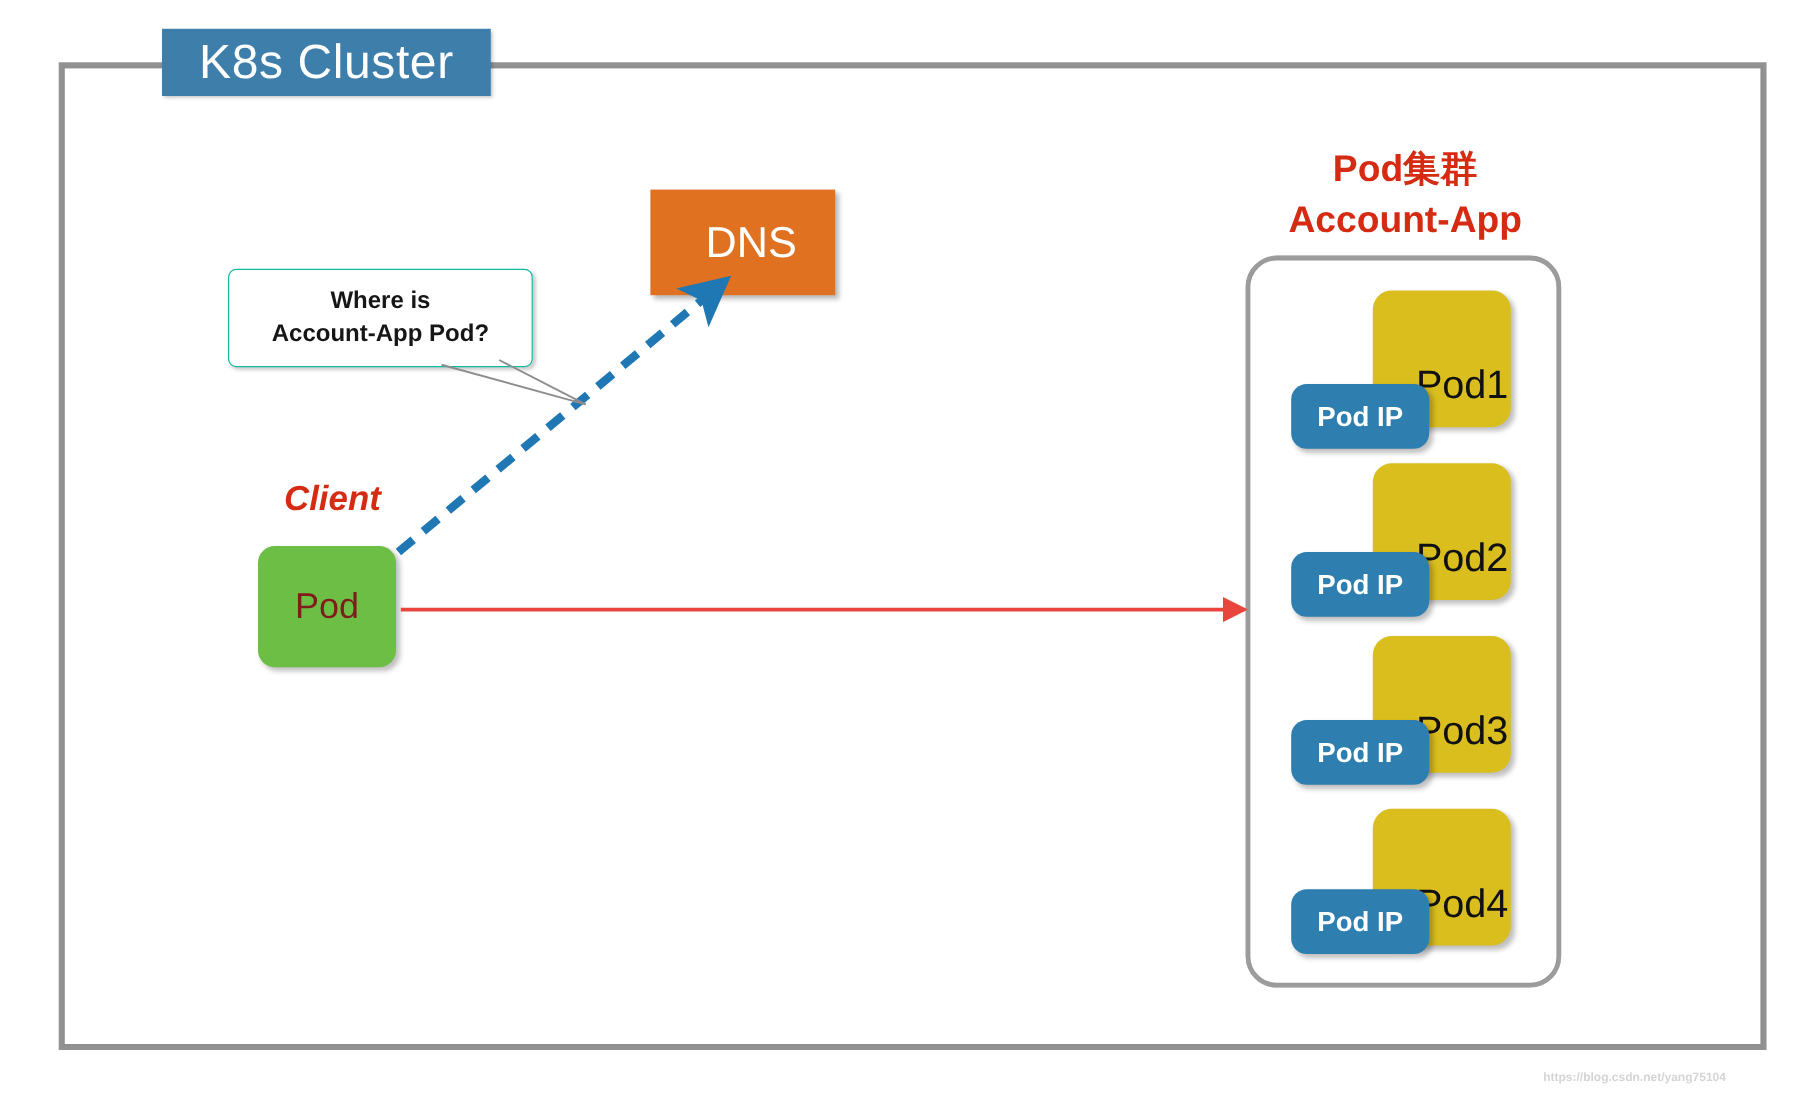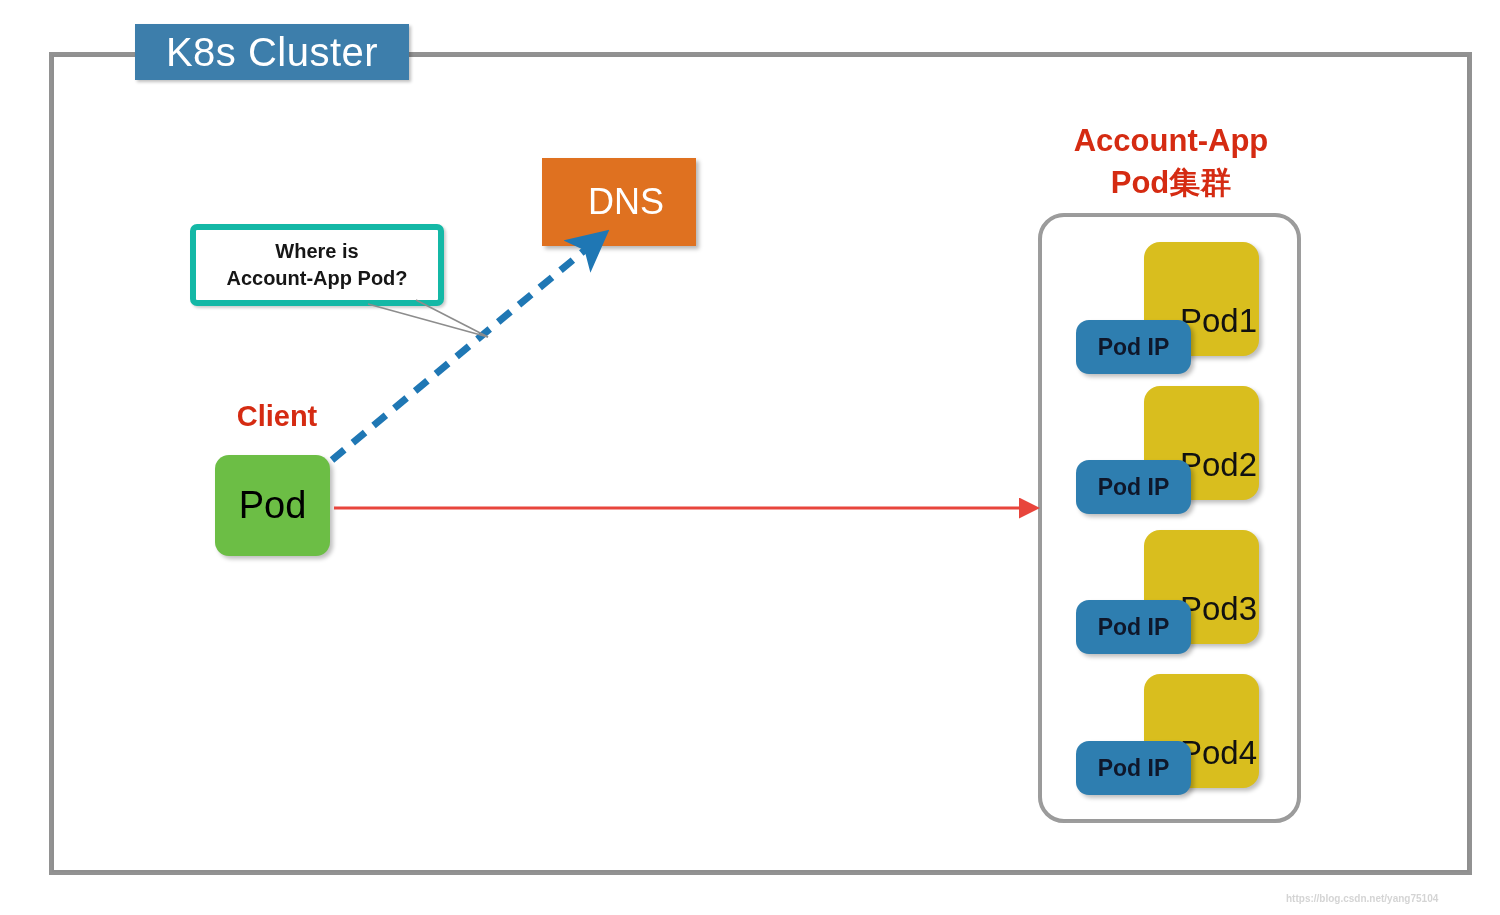--- a/index.html
+++ b/index.html
@@ -82,21 +82,21 @@
   }
 
   
   .callout {
     position: absolute;
     left: 174px;
     top: 224px;
     width: 254px;
     height: 82px;
     background: #ffffff;
-    border: 6px solid #14b8a6;
+    border: 1px solid #14b8a6;
     border-radius: 7px;
     box-shadow: 2px 2px 3px rgba(0,0,0,0.20);
     display: flex;
     flex-direction: column;
     align-items: center;
     justify-content: center;
     box-sizing: border-box;
   }
   .callout-line {
     font-size: 20px;
@@ -109,37 +109,38 @@
   
   .client-label {
     position: absolute;
     left: 206px;
     top: 400px;
     width: 110px;
     text-align: center;
     color: #D52B12;
     font-size: 29px;
     font-weight: bold;
+    font-style: italic;
   }
 
   
   .client-pod {
     position: absolute;
     left: 199px;
     top: 455px;
     width: 115px;
     height: 101px;
     background: #6CBE45;
     border-radius: 14px;
     box-shadow: 3px 3px 4px rgba(0,0,0,0.25);
     display: flex;
     align-items: center;
     justify-content: center;
-    color: #000000;
-    font-size: 38px;
+    color: #7f1d1d;
+    font-size: 30px;
   }
 
   
   .app-title {
     position: absolute;
     left: 1020px;
     top: 120px;
     width: 270px;
     text-align: center;
     color: #D52B12;
@@ -189,21 +190,21 @@
   .pod-ip {
     position: absolute;
     width: 115px;
     height: 54px;
     background: #2E7EB0;
     border-radius: 13px;
     box-shadow: 3px 3px 4px rgba(0,0,0,0.25);
     display: flex;
     align-items: center;
     justify-content: center;
-    color: #0f172a;
+    color: #ffffff;
     font-size: 23px;
     font-weight: bold;
   }
 
   
   #arrows {
     position: absolute;
     left: 0; top: 0;
     width: 1500px;
     height: 915px;
@@ -236,22 +237,22 @@
 
   <div class="callout">
     <div class="callout-line">Where is</div>
     <div class="callout-line">Account-App Pod?</div>
   </div>
 
   <div class="client-label">Client</div>
   <div class="client-pod">Pod</div>
 
   <div class="app-title">
+    <div>Pod集群</div>
     <div>Account-App</div>
-    <div>Pod集群</div>
   </div>
 
   <div class="pod-group"></div>
 
   <div class="pod-item">
     <div class="pod-box" style="left:1128px; top:242px;">Pod1</div>
     <div class="pod-ip" style="left:1060px; top:320px;">Pod IP</div>
   </div>
 
   <div class="pod-item">

